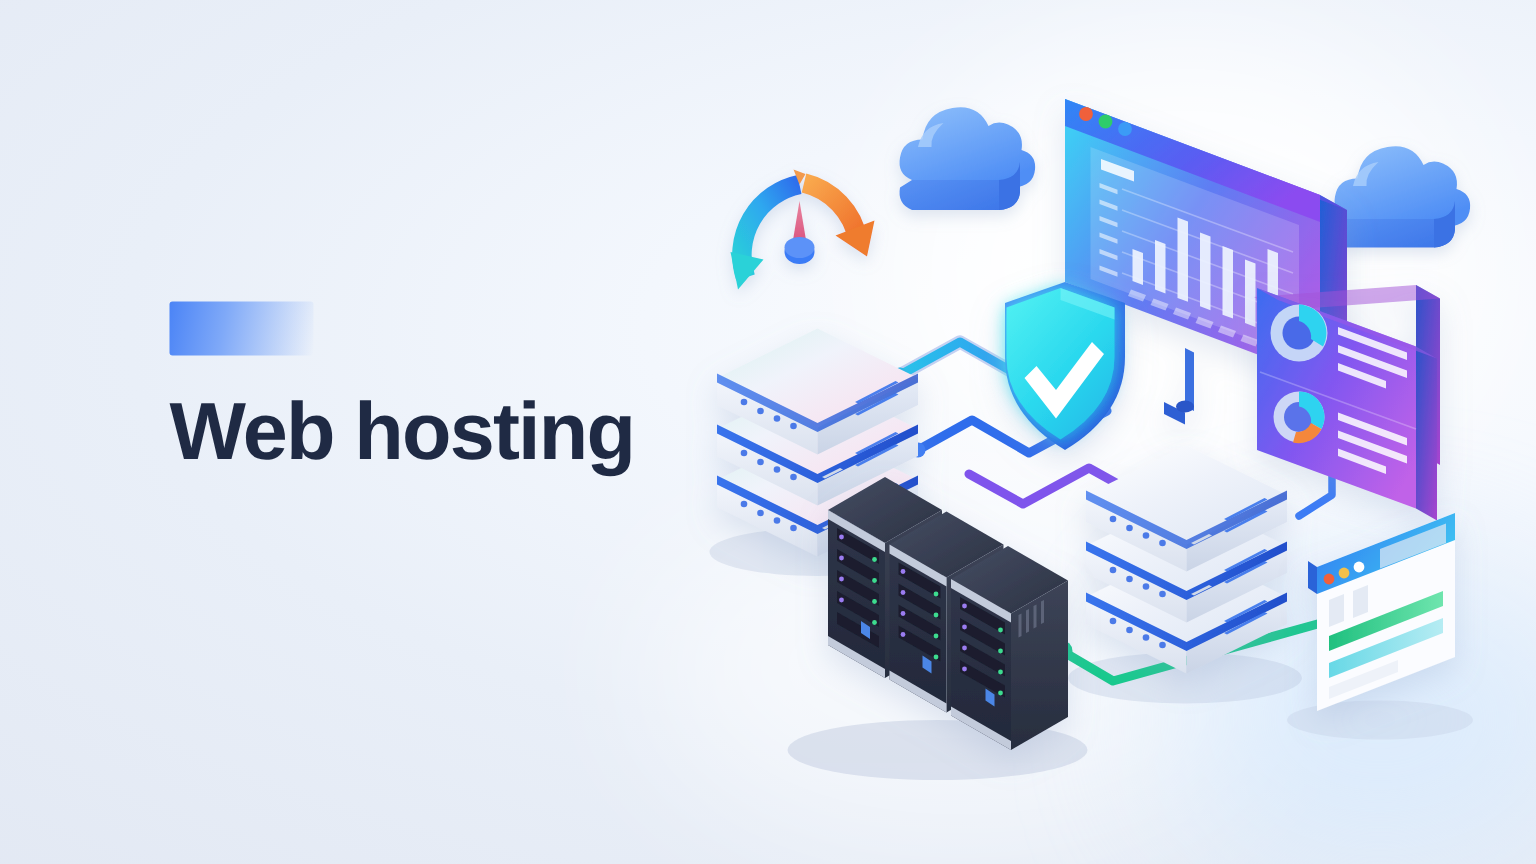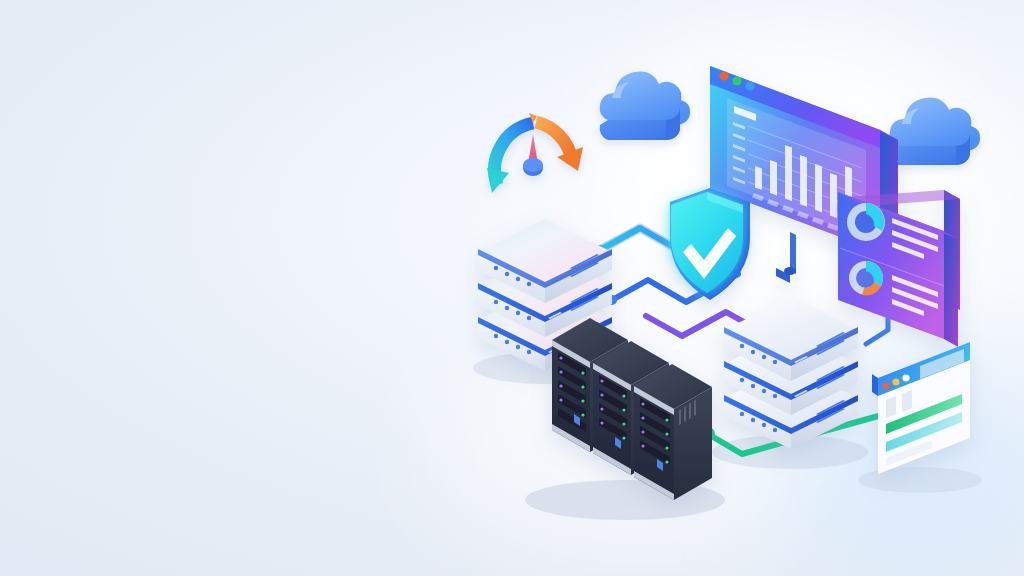--- a/index.html
+++ b/index.html
@@ -37,20 +37,24 @@
 </style>
 </head>
 <body>
 
 <div id="stage">
 
   <div class="blob b1"></div>
   <div class="blob b2"></div>
   <div class="blob b3"></div>
 
+  <div class="headline-wrap">
+    <div class="accent-bar"></div>
+    <div class="headline">Web hosting</div>
+  </div>
 
   <svg class="art" viewBox="0 0 1024 576">
     <defs>
       <linearGradient id="gGaugeBlue" x1="0" y1="1" x2="1" y2="0">
         <stop offset="0%" stop-color="#2ad2d8"></stop>
           <stop offset="55%" stop-color="#2fa8ef"></stop>
           <stop offset="100%" stop-color="#2f6dec"></stop>
       </linearGradient>
       <linearGradient id="gGaugeOrange" x1="0" y1="0" x2="1" y2="1">
         <stop offset="0%" stop-color="#f9a94e"></stop>

